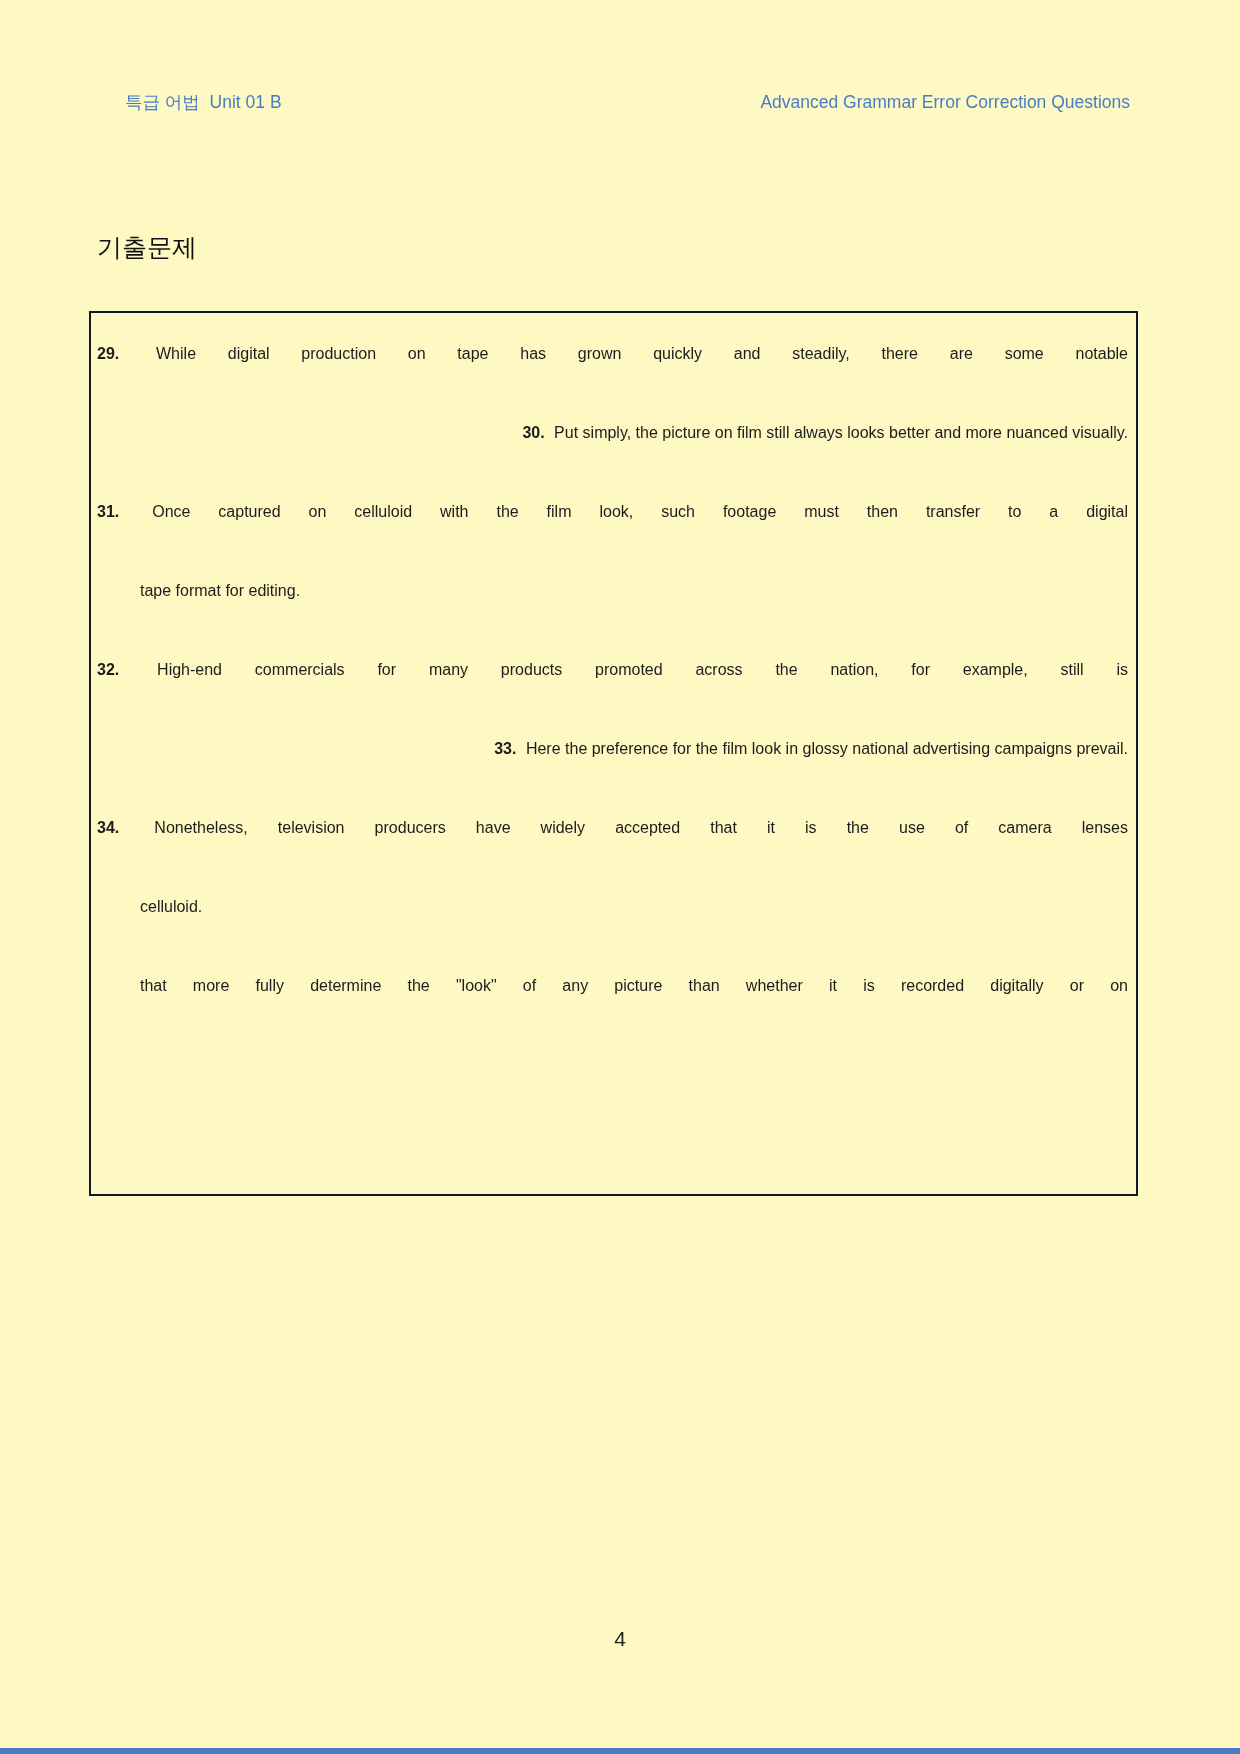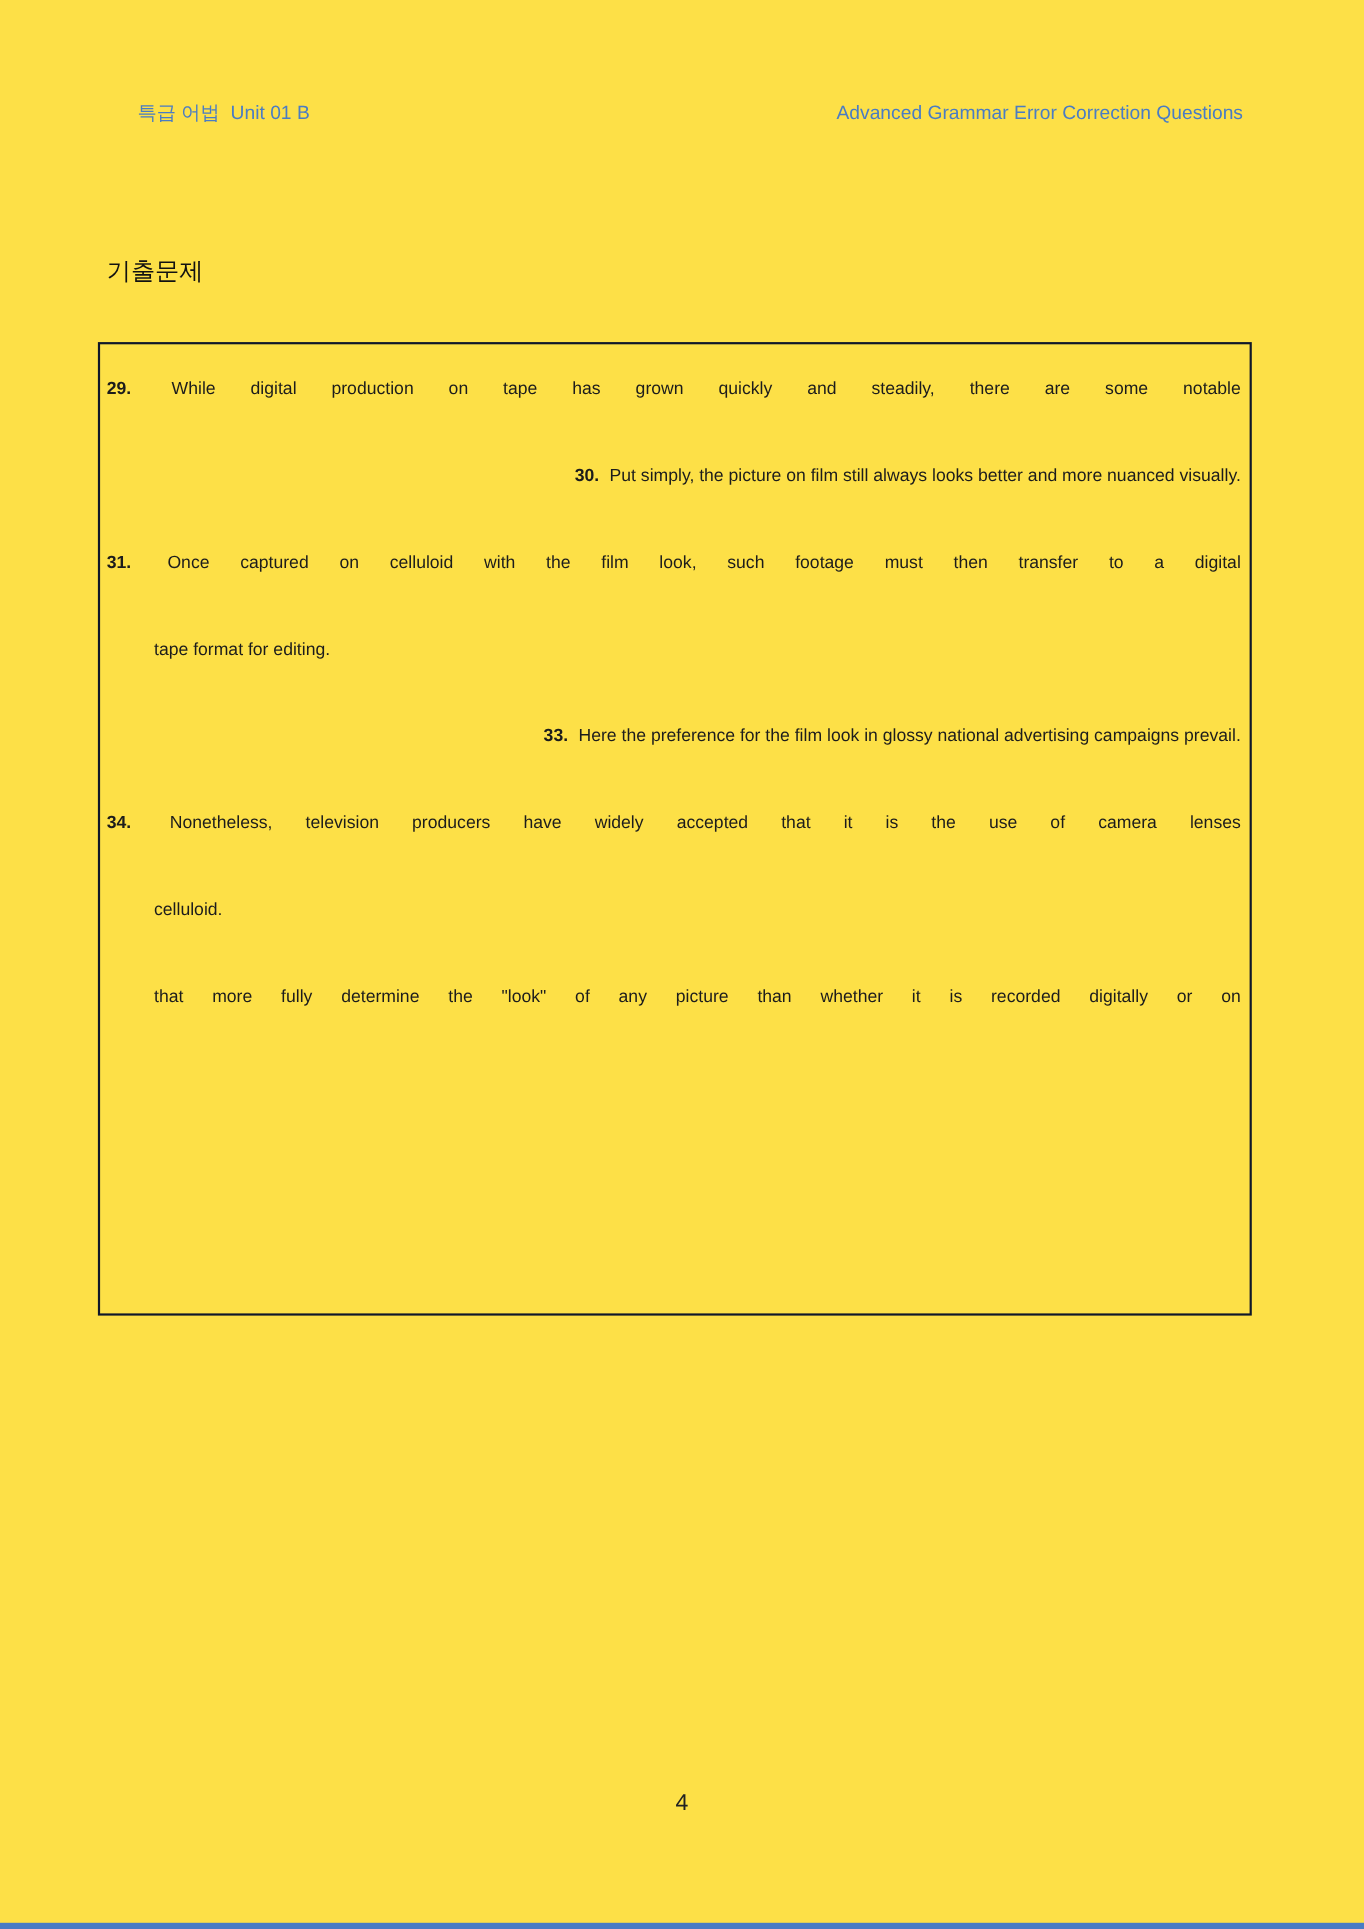--- a/index.html
+++ b/index.html
@@ -5,42 +5,42 @@
   html, body {
     margin: 0;
     padding: 0;
     background: #ffffff;
     font-family: "Liberation Sans", "DejaVu Sans", sans-serif;
   }
   .page {
     position: relative;
     width: 1240px;
     height: 1754px;
-    background: #fde047;
+    background: #fef9c3;
     overflow: hidden;
     color: #1c1c1c;
   }
   .hdr {
     position: absolute;
     top: 90px;
     left: 125px;
     width: 1005px;
     display: flex;
     justify-content: space-between;
     align-items: baseline;
     font-size: 17.5px;
     color: #4a7cc4;
   }
   .hdr .hdr-left { white-space: pre; }
   .section-title {
     position: absolute;
     top: 232px;
     left: 97px;
     margin: 0;
-    font-size: 22px;
+    font-size: 25px;
     font-weight: 400;
     color: #111111;
     line-height: 30px;
   }
   .qbox {
     position: absolute;
     top: 311px;
     left: 89px;
     width: 1049px;
     height: 885px;
@@ -104,20 +104,21 @@
     <div class="q">
       <div class="q-line first"><span class="q-num">30.</span> <span>Put simply, the picture on film still always looks better and more nuanced visually.</span></div>
     </div>
 
     <div class="q">
       <div class="q-line first stretch"><span class="q-num">31.</span> <span>Once captured on celluloid with the film look, such footage must then transfer to a digital</span></div>
       <div class="q-line"><span>tape format for editing.</span></div>
     </div>
 
     <div class="q">
+      <div class="q-line first stretch"><span class="q-num">32.</span> <span>High-end commercials for many products promoted across the nation, for example, still is</span></div>
     </div>
 
     <div class="q">
       <div class="q-line first"><span class="q-num">33.</span> <span>Here the preference for the film look in glossy national advertising campaigns prevail.</span></div>
     </div>
 
     <div class="q">
       <div class="q-line first stretch"><span class="q-num">34.</span> <span>Nonetheless, television producers have widely accepted that it is the use of camera lenses</span></div>
       <div class="q-line"><span>celluloid.</span></div>
       <div class="q-line stretch"><span>that more fully determine the "look" of any picture than whether it is recorded digitally or on</span></div>

